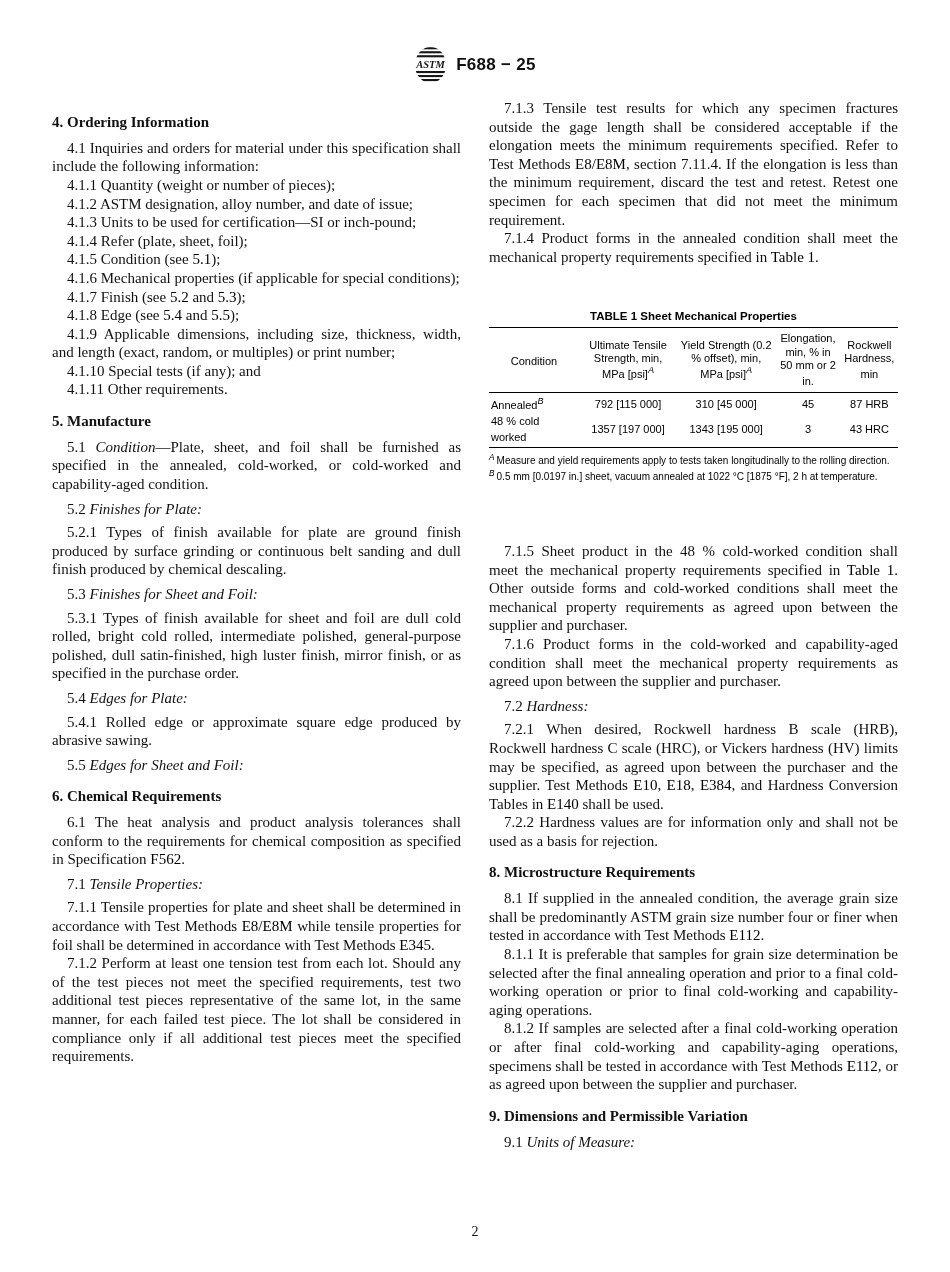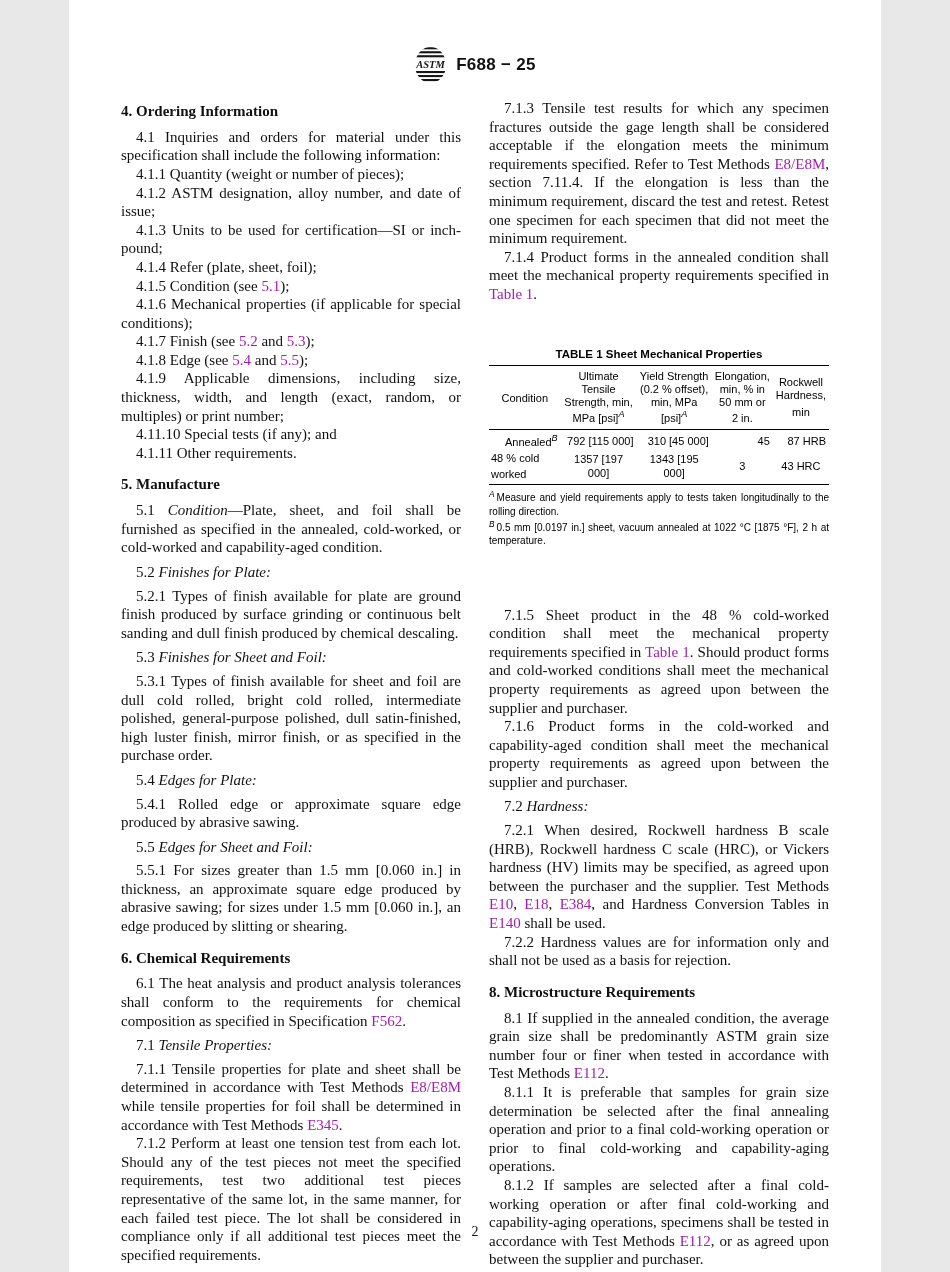--- a/index.html
+++ b/index.html
@@ -1,60 +1,60 @@
 <!DOCTYPE html>
 <html lang="en"><head>
 <meta charset="utf-8">
 <style>
   html, body { margin: 0; padding: 0; background: #e8e8e8; }
   .page {
-    width: 812px; height: 1272px; margin: 0 auto; position: relative;
+    width: 950px; height: 1272px; margin: 0 auto; position: relative;
     background: #ffffff; color: #111111; overflow: hidden;
     font-family: "Liberation Serif", serif;
   }
   
   .page-header {
     display: flex; justify-content: center; align-items: center;
     gap: 9px; padding-top: 46px;
   }
   .logo-wrap { display: inline-flex; align-items: center; }
   .doc-number {
     font-family: "Liberation Sans", sans-serif;
     font-weight: bold; font-size: 17px; letter-spacing: 0.3px;
   }
   
   .columns { display: flex; gap: 28px; padding: 15px 52px 0 52px; }
   .col { flex: 1 1 0; min-width: 0; }
   
   .sec-heading {
     font-size: 15px; font-weight: bold; margin: 13px 0 7px 0; line-height: 1.25;
   }
-  .col .sec-heading:first-child { margin-top: 3px; }
+  .col .sec-heading:first-child { margin-top: 14px; }
   .para {
     font-size: 15px; line-height: 1.24; margin: 0;
     text-align: justify; text-indent: 15px;
   }
   .para.lead { margin: 6px 0 5px 0; }
   .it { font-style: italic; }
-  .ref { color: #a21caf; cursor: pointer; }
+  .ref { color: #000000; cursor: pointer; }
   
   .table-block {
     font-family: "Liberation Sans", sans-serif;
     margin: 44px 0 58px 0; color: #000;
   }
   .table-title { text-align: center; font-weight: bold; font-size: 11.5px; margin-bottom: 5px; margin-top: 7px; }
   table.mech { width: 100%; border-collapse: collapse; border-bottom: 1px solid #000; }
   table.mech thead th {
     font-size: 11px; font-weight: normal; text-align: center; vertical-align: middle;
     border-top: 1px solid #000; border-bottom: 1px solid #000;
     padding: 4px 3px; line-height: 1.2;
   }
   table.mech td { font-size: 11px; text-align: center; padding: 1px 3px; line-height: 1.3; }
   table.mech td.cond { text-align: left; padding-left: 2px; }
-  table.mech tbody tr:first-child td { padding-top: 3px; text-align: right; }
+  table.mech tbody tr:first-child td { padding-top: 3px; }
   table.mech tbody tr:last-child td { padding-bottom: 3px; }
   .col-cond { width: 22%; } .col-uts { width: 24%; } .col-ys { width: 24%; }
   .col-el { width: 16%; } .col-rh { width: 14%; }
   .footnotes { margin-top: 4px; font-size: 10px; line-height: 1.32; }
   .fn { margin-top: 1px; text-align: justify; }
   .fn sup { font-style: italic; margin-right: 2px; }
   th sup, td sup { font-style: italic; }
   
   .page-footer {
     position: absolute; bottom: 32px; left: 0; width: 100%;
@@ -98,32 +98,31 @@
         <p class="para"><span>4.1 Inquiries and orders for material under this specification shall include the following information:</span></p>
         <p class="para"><span>4.1.1 Quantity (weight or number of pieces);</span></p>
         <p class="para"><span>4.1.2 ASTM designation, alloy number, and date of issue;</span></p>
         <p class="para"><span>4.1.3 Units to be used for certification—SI or inch-pound;</span></p>
         <p class="para"><span>4.1.4 Refer (plate, sheet, foil);</span></p>
         <p class="para"><span>4.1.5 Condition (see </span><span class="ref">5.1</span><span>);</span></p>
         <p class="para"><span>4.1.6 Mechanical properties (if applicable for special conditions);</span></p>
         <p class="para"><span>4.1.7 Finish (see </span><span class="ref">5.2</span><span> and </span><span class="ref">5.3</span><span>);</span></p>
         <p class="para"><span>4.1.8 Edge (see </span><span class="ref">5.4</span><span> and </span><span class="ref">5.5</span><span>);</span></p>
         <p class="para"><span>4.1.9 Applicable dimensions, including size, thickness, width, and length (exact, random, or multiples) or print number;</span></p>
-        <p class="para"><span>4.11.10 Special tests (if any); and</span></p>
+        <p class="para"><span>4.1.10 Special tests (if any); and</span></p>
         <p class="para"><span>4.1.11 Other requirements.</span></p>
         <h2 class="sec-heading">5. Manufacture</h2>
         <p class="para"><span>5.1 </span><span class="it">Condition</span><span>—Plate, sheet, and foil shall be furnished as specified in the annealed, cold-worked, or cold-worked and capability-aged condition.</span></p>
         <p class="para lead"><span>5.2 </span><span class="it">Finishes for Plate:</span></p>
         <p class="para"><span>5.2.1 Types of finish available for plate are ground finish produced by surface grinding or continuous belt sanding and dull finish produced by chemical descaling.</span></p>
         <p class="para lead"><span>5.3 </span><span class="it">Finishes for Sheet and Foil:</span></p>
         <p class="para"><span>5.3.1 Types of finish available for sheet and foil are dull cold rolled, bright cold rolled, intermediate polished, general-purpose polished, dull satin-finished, high luster finish, mirror finish, or as specified in the purchase order.</span></p>
         <p class="para lead"><span>5.4 </span><span class="it">Edges for Plate:</span></p>
         <p class="para"><span>5.4.1 Rolled edge or approximate square edge produced by abrasive sawing.</span></p>
         <p class="para lead"><span>5.5 </span><span class="it">Edges for Sheet and Foil:</span></p>
-        <p class="para"><span>5.5.1 For sizes greater than 1.5 mm [0.060 in.] in thickness, an approximate square edge produced by abrasive sawing; for sizes under 1.5 mm [0.060 in.], an edge produced by slitting or shearing.</span></p>
         <h2 class="sec-heading">6. Chemical Requirements</h2>
         <p class="para"><span>6.1 The heat analysis and product analysis tolerances shall conform to the requirements for chemical composition as specified in Specification </span><span class="ref">F562</span><span>.</span></p>
         <p class="para lead"><span>7.1 </span><span class="it">Tensile Properties:</span></p>
         <p class="para"><span>7.1.1 Tensile properties for plate and sheet shall be determined in accordance with Test Methods </span><span class="ref">E8/E8M</span><span> while tensile properties for foil shall be determined in accordance with Test Methods </span><span class="ref">E345</span><span>.</span></p>
         <p class="para"><span>7.1.2 Perform at least one tension test from each lot. Should any of the test pieces not meet the specified requirements, test two additional test pieces representative of the same lot, in the same manner, for each failed test piece. The lot shall be considered in compliance only if all additional test pieces meet the specified requirements.</span></p>
       </div>
     <div class="col">
         <p class="para"><span>7.1.3 Tensile test results for which any specimen fractures outside the gage length shall be considered acceptable if the elongation meets the minimum requirements specified. Refer to Test Methods </span><span class="ref">E8/E8M</span><span>, section 7.11.4. If the elongation is less than the minimum requirement, discard the test and retest. Retest one specimen for each specimen that did not meet the minimum requirement.</span></p>
         <p class="para"><span>7.1.4 Product forms in the annealed condition shall meet the mechanical property requirements specified in </span><span class="ref">Table 1</span><span>.</span></p>
         <div id="table1-block" class="table-block">
@@ -160,21 +159,21 @@
           <td>3</td>
           <td>43 HRC</td>
         </tr>
       </tbody>
     </table>
     <div class="footnotes">
       <div class="fn"><sup>A</sup><span>Measure and yield requirements apply to tests taken longitudinally to the rolling direction.</span></div>
       <div class="fn"><sup>B</sup><span>0.5 mm [0.0197 in.] sheet, vacuum annealed at 1022 °C [1875 °F], 2 h at temperature.</span></div>
     </div>
   </div>
-        <p class="para"><span>7.1.5 Sheet product in the 48 % cold-worked condition shall meet the mechanical property requirements specified in </span><span class="ref">Table 1</span><span>. Should product forms and cold-worked conditions shall meet the mechanical property requirements as agreed upon between the supplier and purchaser.</span></p>
+        <p class="para"><span>7.1.5 Sheet product in the 48 % cold-worked condition shall meet the mechanical property requirements specified in </span><span class="ref">Table 1</span><span>. Other outside forms and cold-worked conditions shall meet the mechanical property requirements as agreed upon between the supplier and purchaser.</span></p>
         <p class="para"><span>7.1.6 Product forms in the cold-worked and capability-aged condition shall meet the mechanical property requirements as agreed upon between the supplier and purchaser.</span></p>
         <p class="para lead"><span>7.2 </span><span class="it">Hardness:</span></p>
         <p class="para"><span>7.2.1 When desired, Rockwell hardness B scale (HRB), Rockwell hardness C scale (HRC), or Vickers hardness (HV) limits may be specified, as agreed upon between the purchaser and the supplier. Test Methods </span><span class="ref">E10</span><span>, </span><span class="ref">E18</span><span>, </span><span class="ref">E384</span><span>, and Hardness Conversion Tables in </span><span class="ref">E140</span><span> shall be used.</span></p>
         <p class="para"><span>7.2.2 Hardness values are for information only and shall not be used as a basis for rejection.</span></p>
         <h2 class="sec-heading">8. Microstructure Requirements</h2>
         <p class="para"><span>8.1 If supplied in the annealed condition, the average grain size shall be predominantly ASTM grain size number four or finer when tested in accordance with Test Methods </span><span class="ref">E112</span><span>.</span></p>
         <p class="para"><span>8.1.1 It is preferable that samples for grain size determination be selected after the final annealing operation and prior to a final cold-working operation or prior to final cold-working and capability-aging operations.</span></p>
         <p class="para"><span>8.1.2 If samples are selected after a final cold-working operation or after final cold-working and capability-aging operations, specimens shall be tested in accordance with Test Methods </span><span class="ref">E112</span><span>, or as agreed upon between the supplier and purchaser.</span></p>
         <h2 class="sec-heading">9. Dimensions and Permissible Variation</h2>
         <p class="para lead"><span>9.1 </span><span class="it">Units of Measure:</span></p>

